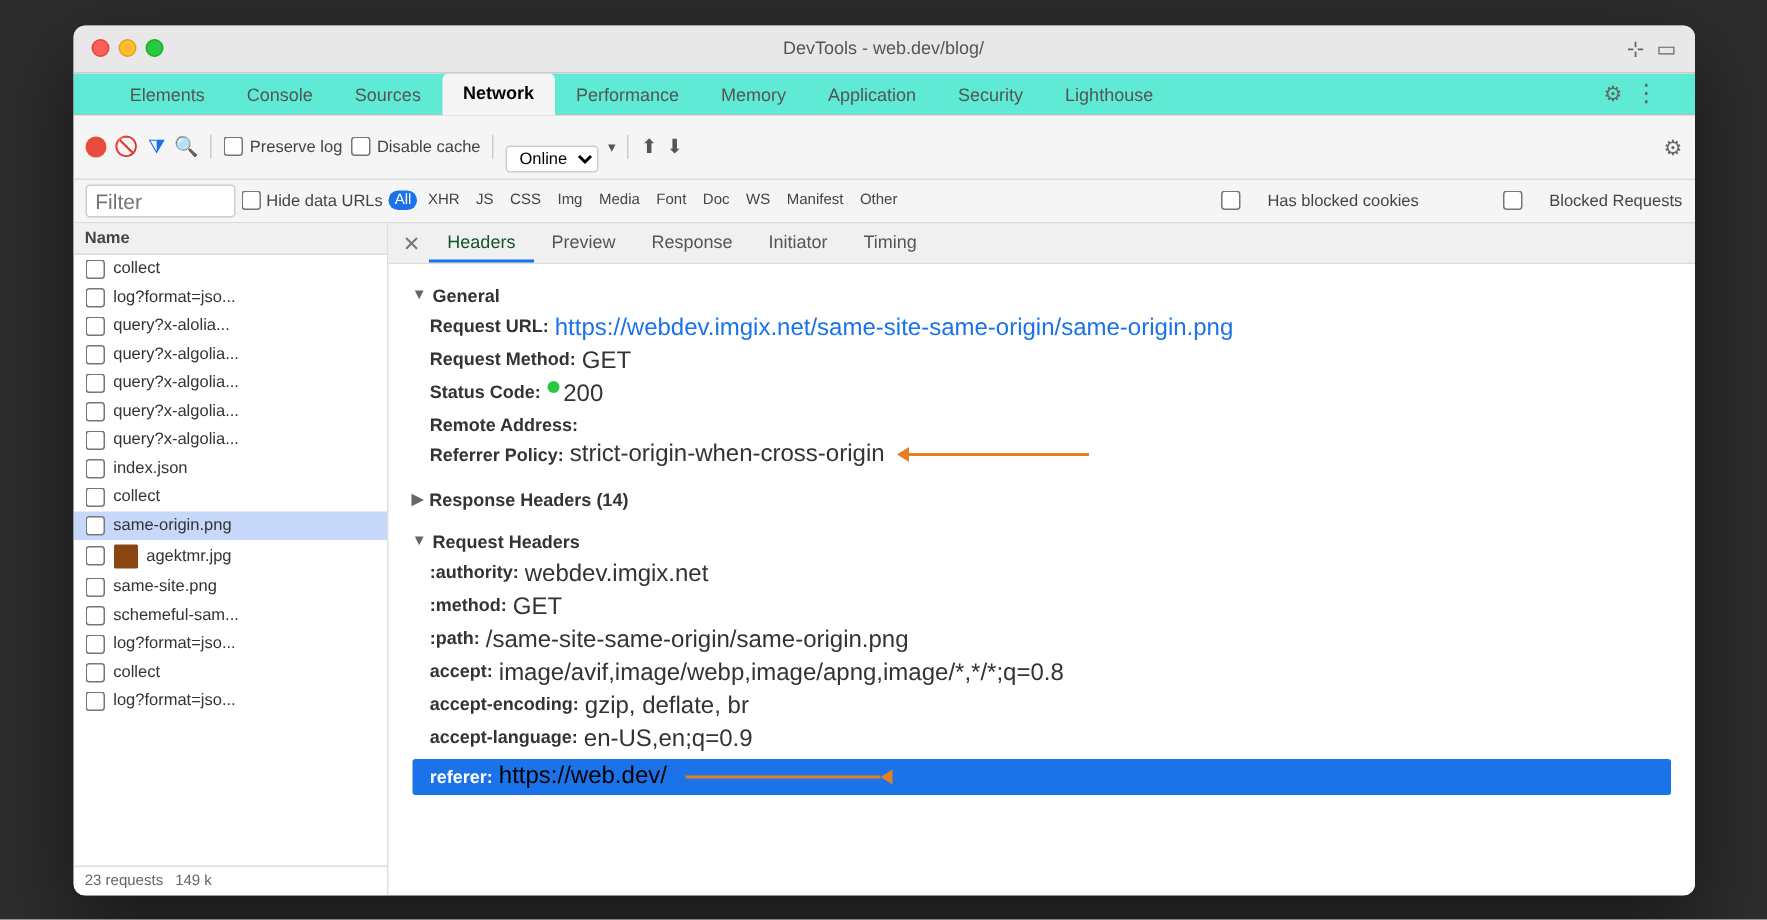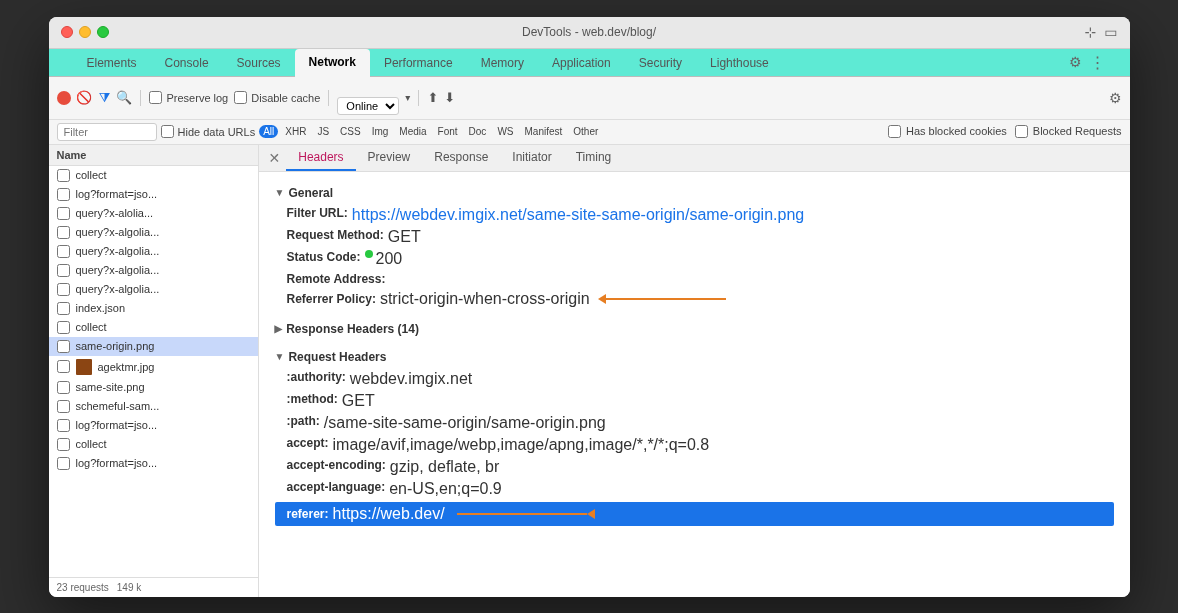--- a/index.html
+++ b/index.html
@@ -16,41 +16,41 @@
     .tab { padding: 6px 14px; font-size: 12px; color: #555; cursor: pointer; border-radius: 4px 4px 0 0; white-space: nowrap; }
     .tab.active { background: #f5f5f5; color: #000; font-weight: 600; border-bottom: 2px solid #f5f5f5; margin-bottom: -1px; }
     .toolbar { background: #f5f5f5; display: flex; align-items: center; padding: 4px 8px; gap: 6px; border-bottom: 1px solid #ddd; flex-shrink: 0; }
     .record-btn { background: #e74c3c; width: 14px; height: 14px; border-radius: 50%; }
     .toolbar-sep { width: 1px; height: 16px; background: #ccc; margin: 0 2px; }
     .checkbox-wrap { display: flex; align-items: center; gap: 4px; font-size: 11px; color: #444; }
     .checkbox-wrap input { margin: 0; }
     .online-select { font-size: 11px; border: 1px solid #ccc; border-radius: 3px; padding: 1px 4px; background: #fff; margin-top: 16px; }
     .toolbar-right { margin-left: auto; }
     .filter-bar { background: #f5f5f5; display: flex; align-items: center; padding: 3px 8px; gap: 4px; border-bottom: 1px solid #ddd; flex-shrink: 0; }
-    .filter-input { border: 1px solid #ccc; border-radius: 3px; padding: 2px 6px; font-size: 11px; width: 100px; }
+    .filter-input { border: 1px solid #ccc; border-radius: 3px; padding: 2px 6px; font-size: 14px; width: 100px; }
     .filter-tags { display: flex; gap: 3px; align-items: center; flex-wrap: wrap; }
     .filter-tag { font-size: 10px; color: #444; padding: 1px 4px; cursor: pointer; border-radius: 2px; }
     .filter-tag.active { background: #1a73e8; color: #fff; border-radius: 10px; }
     .filter-right { margin-left: auto; display: flex; align-items: center; gap: 8px; font-size: 11px; color: #444; }
-    .filter-right-item { display: flex; align-items: flex-start; gap: 5px; cursor: pointer; }
+    .filter-right-item { display: flex; align-items: center; gap: 18px; cursor: pointer; margin-left: 48px; }
     .main-area { display: flex; flex: 1; overflow: hidden; }
     .sidebar { width: 210px; background: #fff; border-right: 1px solid #ddd; display: flex; flex-direction: column; flex-shrink: 0; }
     .sidebar-header { padding: 4px 8px; font-size: 11px; font-weight: 600; color: #444; background: #f0f0f0; border-bottom: 1px solid #ddd; }
     .sidebar-list { flex: 1; overflow-y: auto; }
     .sidebar-item { display: flex; align-items: center; padding: 3px 8px; gap: 6px; font-size: 11px; color: #333; cursor: pointer; }
     .sidebar-item.selected { background: #c8d8fa; }
     .sidebar-item input[type="checkbox"] { margin: 0; flex-shrink: 0; }
     .sidebar-item-thumb { width: 16px; height: 16px; flex-shrink: 0; }
     .sidebar-item-name { overflow: hidden; text-overflow: ellipsis; white-space: nowrap; }
     .sidebar-footer { padding: 4px 8px; font-size: 10px; color: #666; border-top: 1px solid #ddd; display: flex; gap: 8px; }
     .content-panel { flex: 1; display: flex; flex-direction: column; overflow: hidden; }
     .panel-tabs { display: flex; align-items: center; background: #f0f0f0; border-bottom: 1px solid #ddd; padding: 0 4px; flex-shrink: 0; }
     .panel-close { color: #777; font-size: 14px; padding: 4px 6px; cursor: pointer; }
     .panel-tab { padding: 5px 12px; font-size: 12px; color: #555; cursor: pointer; border-bottom: 2px solid transparent; }
-    .panel-tab.active { color: #be185d; border-bottom: 2px solid #1a73e8; }
+    .panel-tab.active { color: #14532d; border-bottom: 2px solid #1a73e8; }
     .panel-content { flex: 1; overflow-y: auto; padding: 8px 16px; background: #fff; }
     .section-header { display: flex; align-items: center; font-size: 12px; font-weight: 600; color: #333; padding: 6px 0 4px 0; cursor: pointer; }
     .section-toggle { margin-right: 4px; font-size: 10px; color: #666; }
     .field-row { display: flex; padding: 2px 0 2px 12px; }
     .field-label { font-weight: 600; font-size: 12px; color: #333; white-space: nowrap; margin-right: 4px; }
     .field-value { font-size: 16px; color: #333; word-break: break-all; }
     .field-value.url { color: #1a73e8; }
     .status-dot { display: inline-block; width: 8px; height: 8px; border-radius: 50%; background: #28c940; margin-right: 3px; vertical-align: middle; }
     .referrer-policy-row { display: flex; align-items: center; padding: 2px 0 2px 12px; }
     .arrow-annotation { display: inline-flex; align-items: center; margin-left: 8px; }
@@ -236,21 +236,21 @@
         <span class="panel-tab">Initiator</span>
         <span class="panel-tab">Timing</span>
       </div>
       <div class="panel-content">
 
         <div class="section-header">
           <span class="section-toggle">▼</span>
           <span>General</span>
         </div>
         <div class="field-row">
-          <span class="field-label">Filter URL:</span>
+          <span class="field-label">Request URL:</span>
           <span class="field-value url">https://webdev.imgix.net/same-site-same-origin/same-origin.png</span>
         </div>
         <div class="field-row">
           <span class="field-label">Request Method:</span>
           <span class="field-value">GET</span>
         </div>
         <div class="field-row">
           <span class="field-label">Status Code:</span>
           <span class="status-dot"></span>
           <span class="field-value">200</span>
@@ -297,21 +297,21 @@
           <span class="field-label">accept-encoding:</span>
           <span class="field-value">gzip, deflate, br</span>
         </div>
         <div class="field-row">
           <span class="field-label">accept-language:</span>
           <span class="field-value">en-US,en;q=0.9</span>
         </div>
 
         <div style="background:#1a73e8; display:flex; align-items:center; padding:3px 0 3px 12px; margin-top:2px; border-radius:2px;">
           <span class="field-label" style="color:#fff;">referer:</span>
-          <span class="field-value" style="color:#ffffff;">https://web.dev/</span>
+          <span class="field-value" style="color:#000000;">https://web.dev/</span>
           <span style="display:inline-flex; align-items:center; margin-left:12px;">
             <span style="display:inline-block; width:130px; height:2px; background:#e67e22; vertical-align:middle;"></span>
             <span style="display:inline-block; width:0; height:0; border-top:5px solid transparent; border-bottom:5px solid transparent; border-right:8px solid #e67e22; vertical-align:middle;"></span>
           </span>
         </div>
       </div>
     </div>
   </div>
 </div>
 

